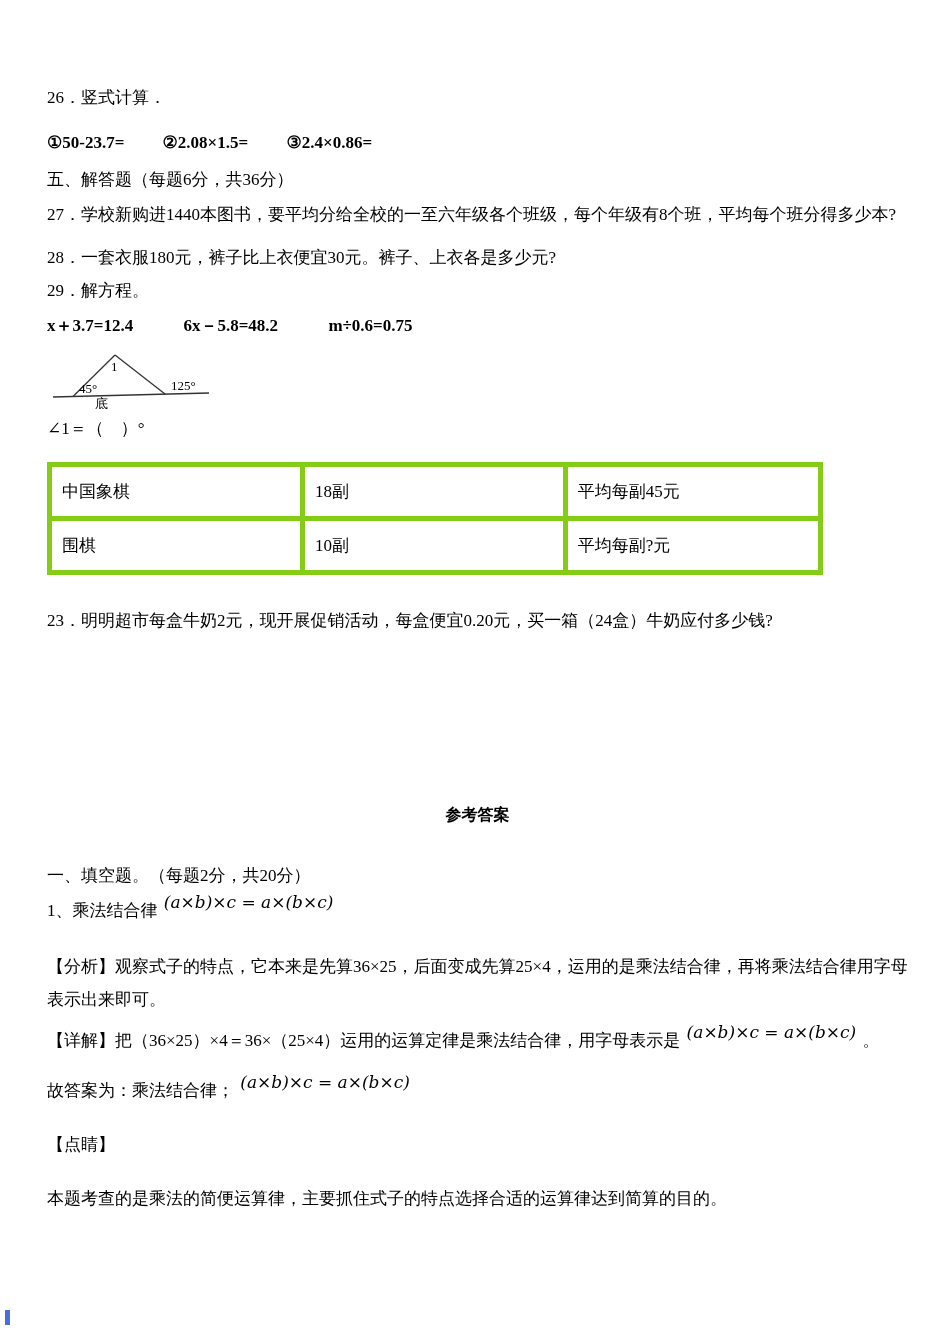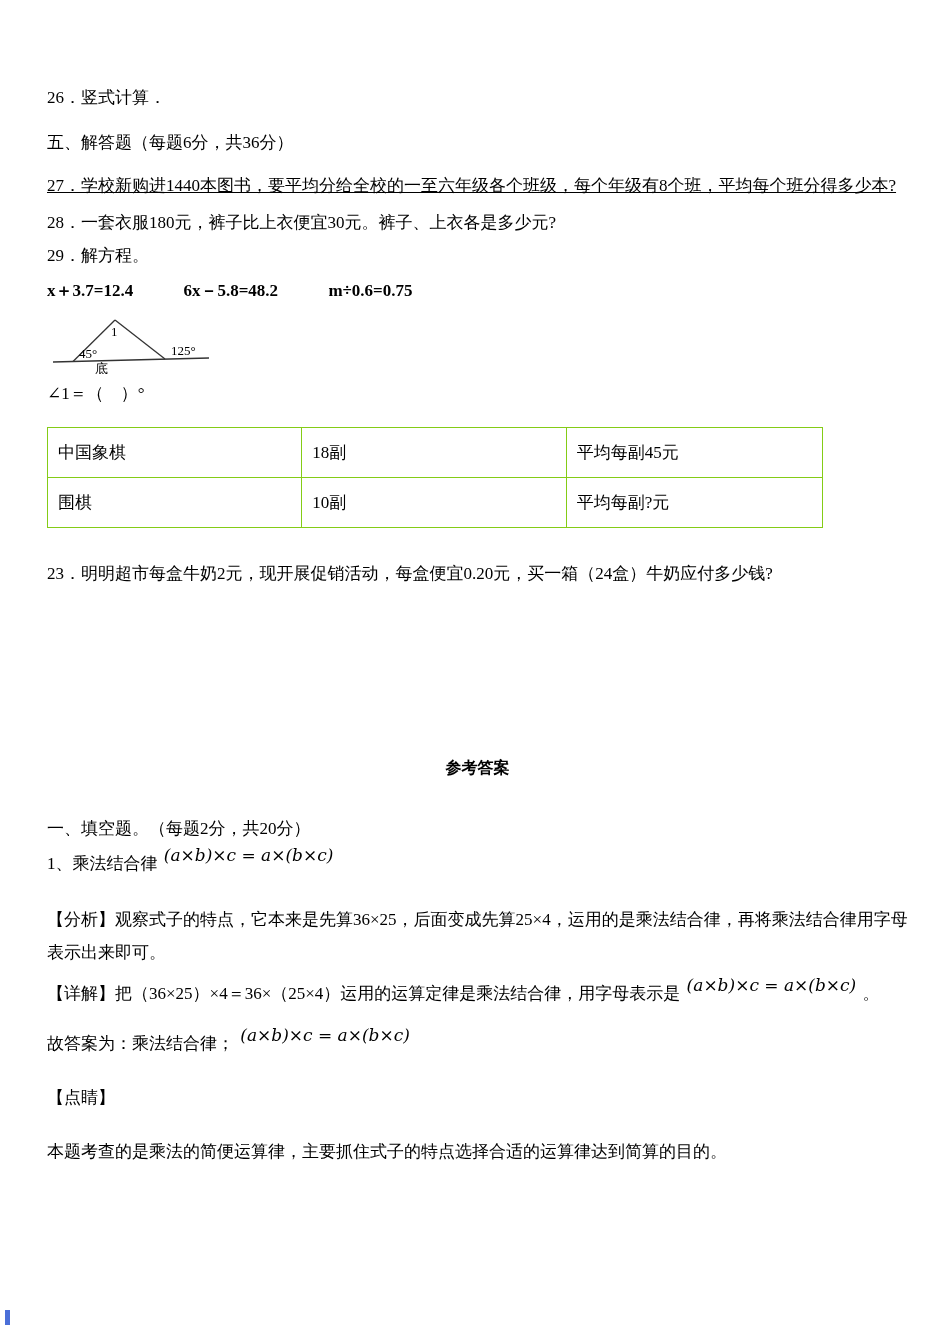--- a/index.html
+++ b/index.html
@@ -23,42 +23,42 @@
     padding: 84px 42px 0 47px;
   }
   .line {
     line-height: 27px;
     margin: 0;
   }
   .bold { font-weight: bold; }
   .q26-title { margin-bottom: 18px; }
   .q26-items { margin-bottom: 10px; }
   .q26-items span { display: inline-block; margin-right: 34px; }
-  .section5 { margin-bottom: 16px; }
-  .q27 { margin-bottom: 10px; text-decoration: underline; }
+  .section5 { margin-bottom: 8px; }
+  .q27 { margin-bottom: 16px; }
   .q28 { margin-bottom: 6px; }
   .q29-title { margin-bottom: 8px; }
   .equations { margin-bottom: 8px; }
   .equations span { display: inline-block; margin-right: 46px; }
   .q30-title { margin-bottom: 4px; }
   .triangle-wrap {
     margin: 0 0 6px 2px;
     width: 180px;
     height: 62px;
   }
   .triangle-wrap svg { display: block; }
   .angle-answer { margin-bottom: 20px; }
   .q31-title { margin-bottom: 4px; }
   table.q31 {
     border-collapse: collapse;
     width: 776px;
     margin-bottom: 32px;
   }
   table.q31 td {
-    border: 1px solid #84cc16;
+    border: 5px solid #84cc16;
     height: 49px;
     padding: 0 10px;
     vertical-align: middle;
     font-size: 17px;
   }
   td.c1 { width: 234px; }
   td.c2 { width: 244px; }
   td.c3 { width: 236px; }
   .q32 { margin-bottom: 166px; }
   .answers-title {
@@ -101,20 +101,25 @@
   }
 </style>
 </head>
 <body>
 
 <div class="page">
   <div class="content">
 
     <p class="line q26-title">26．竖式计算．</p>
 
+    <p class="line bold q26-items">
+      <span>①50-23.7=</span>
+      <span>②2.08×1.5=</span>
+      <span>③2.4×0.86=</span>
+    </p>
 
     <p class="line section5">五、解答题（每题6分，共36分）</p>
 
     <p class="line q27">27．学校新购进1440本图书，要平均分给全校的一至六年级各个班级，每个年级有8个班，平均每个班分得多少本?</p>
 
     <p class="line q28">28．一套衣服180元，裤子比上衣便宜30元。裤子、上衣各是多少元?</p>
 
     <p class="line q29-title">29．解方程。</p>
 
     <p class="line bold equations">

